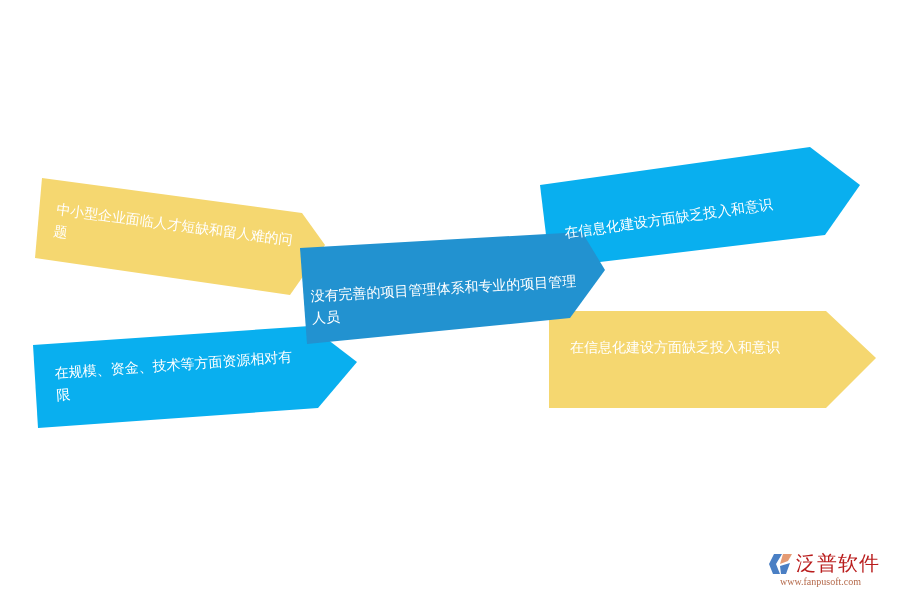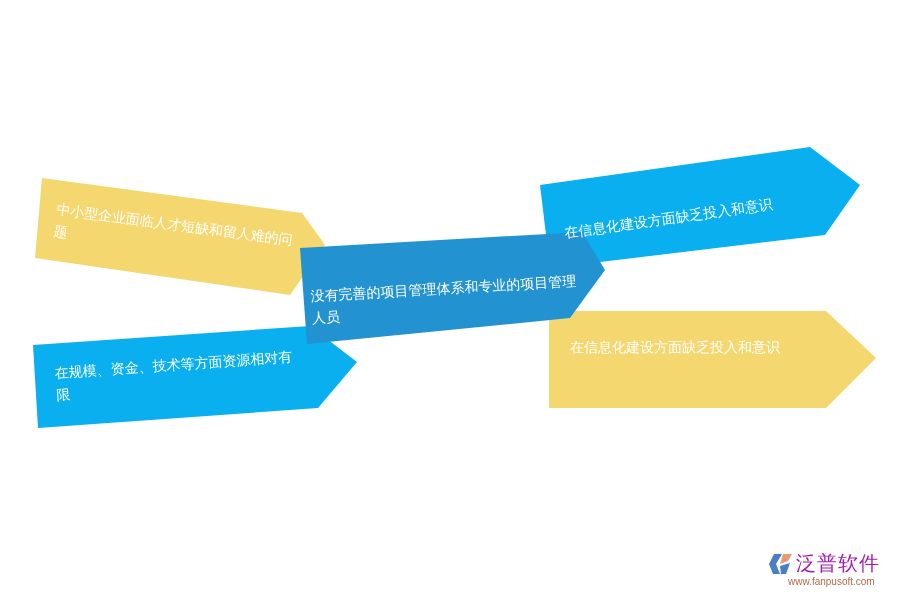--- a/index.html
+++ b/index.html
@@ -8,22 +8,22 @@
   svg.shapes { position: absolute; left: 0; top: 0; }
   .label { position: absolute; color: #ffffff; font-size: 14px; line-height: 22px;
            transform-origin: 0 0; white-space: normal; word-break: break-all; }
   #lbl-1 { left: 58px; top: 198px; width: 240px; transform: rotate(7.5deg); font-family: "DejaVu Serif", "Liberation Serif", serif; }
   #lbl-2 { left: 310px; top: 285px; width: 275px; transform: rotate(-3.3deg); font-family: "DejaVu Serif", "Liberation Serif", serif; }
   #lbl-3 { left: 563px; top: 222px; width: 250px; transform: rotate(-8deg); }
   #lbl-4 { left: 570px; top: 336px; width: 245px; }
   #lbl-5 { left: 54px; top: 362px; width: 245px; transform: rotate(-4deg); font-family: "DejaVu Serif", "Liberation Serif", serif; }
   .logo { position: absolute; left: 768px; top: 550px; width: 124px; height: 40px; }
   .logo .mark { position: absolute; left: 0; top: 2px; width: 26px; height: 24px; }
-  .logo .brand { position: absolute; left: 28px; top: 0; font-size: 20px; color: #a21caf; letter-spacing: 1px; line-height: 26px; }
-  .logo .url { position: absolute; left: 20px; top: 26px; font-size: 10px; color: #b4694a; font-family: Liberation Sans, sans-serif; line-height: 12px; }
+  .logo .brand { position: absolute; left: 28px; top: 0; font-size: 20px; color: #b91c1c; letter-spacing: 1px; line-height: 26px; }
+  .logo .url { position: absolute; left: 12px; top: 26px; font-size: 10px; color: #b4694a; font-family: Liberation Serif, serif; line-height: 12px; }
 </style>
 </head>
 <body>
 
 <svg class="shapes" width="900" height="600" viewBox="0 0 900 600">
 
   <polygon points="42,178 302,213 325,245 290,295 35,258" fill="#F5D770"></polygon>
 
   <polygon points="33,345 310,326 357,362 318,408 38,428" fill="#09AFEF"></polygon>
 

